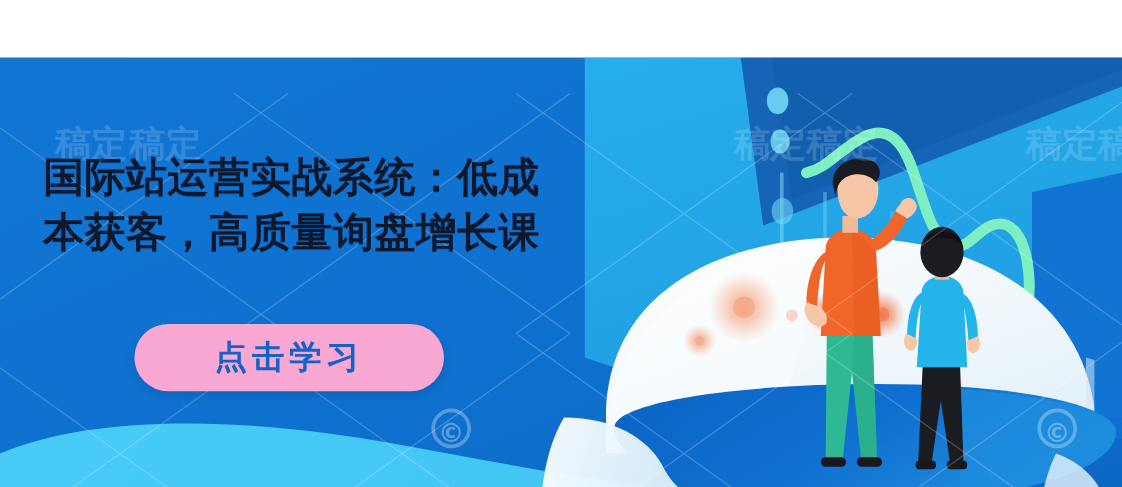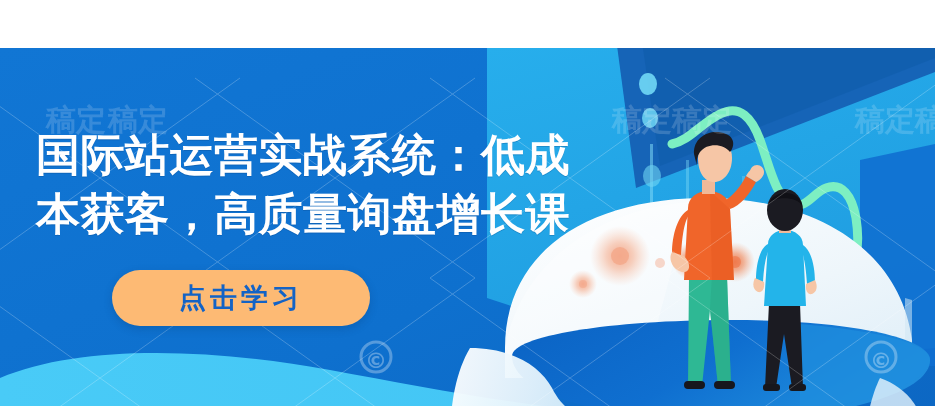--- a/index.html
+++ b/index.html
@@ -33,38 +33,38 @@
   
   .copy {
     position: absolute;
     left: 36px;
     top: 78px;
     width: 580px;
     z-index: 40;
   }
   .headline {
     margin: 0;
-    color: #ffffff;
+    color: #0f172a;
     font-family: "DejaVu Sans", "Liberation Sans", sans-serif;
-    font-size: 44px;
+    font-size: 34px;
     font-weight: bold;
     line-height: 1.34;
     letter-spacing: 0.5px;
     text-shadow: 0 1px 0 rgba(6,60,118,0.25);
     white-space: pre-line;
   }
 
   .cta {
     position: absolute;
     left: 112px;
     top: 222px;
     width: 258px;
     height: 56px;
     z-index: 40;
-    background: #fdba74;
+    background: #f9a8d4;
     border: none;
     border-radius: 28px;
     box-shadow: 0 3px 8px rgba(4,50,100,0.22);
     color: #1363c6;
     font-family: "DejaVu Sans", "Liberation Sans", sans-serif;
     font-size: 27px;
     font-weight: bold;
     letter-spacing: 4px;
     cursor: pointer;
     padding: 0;

